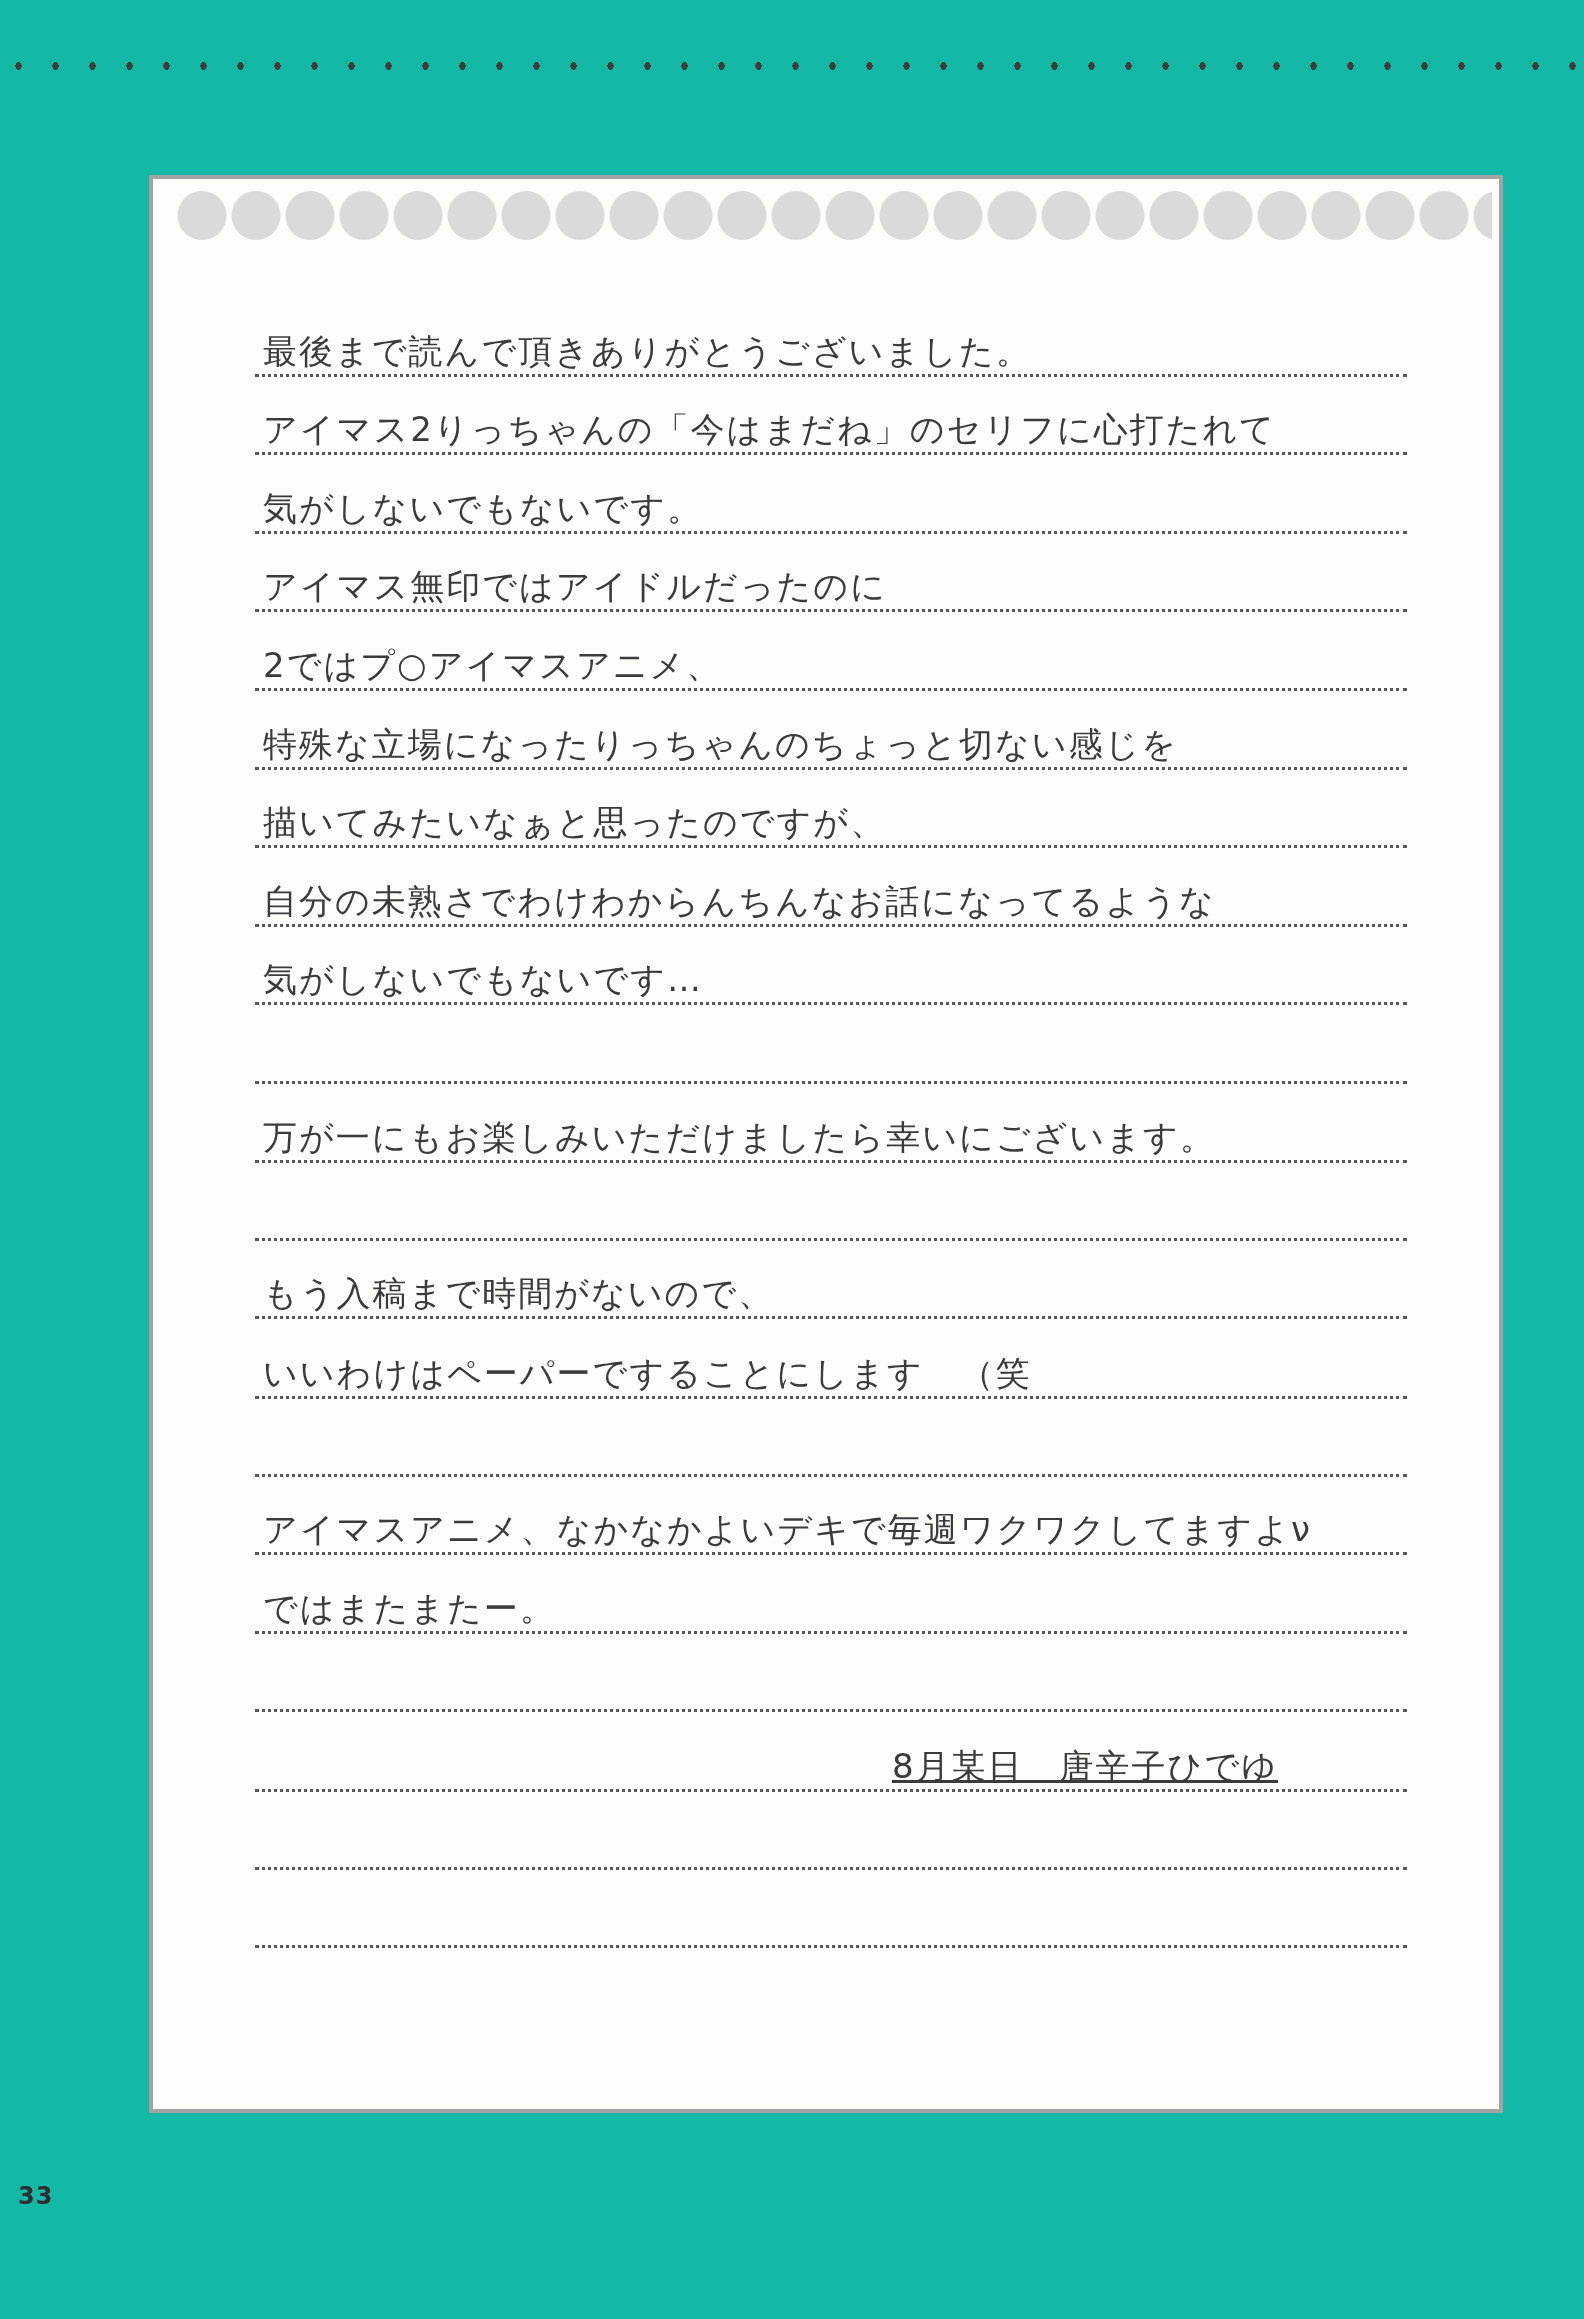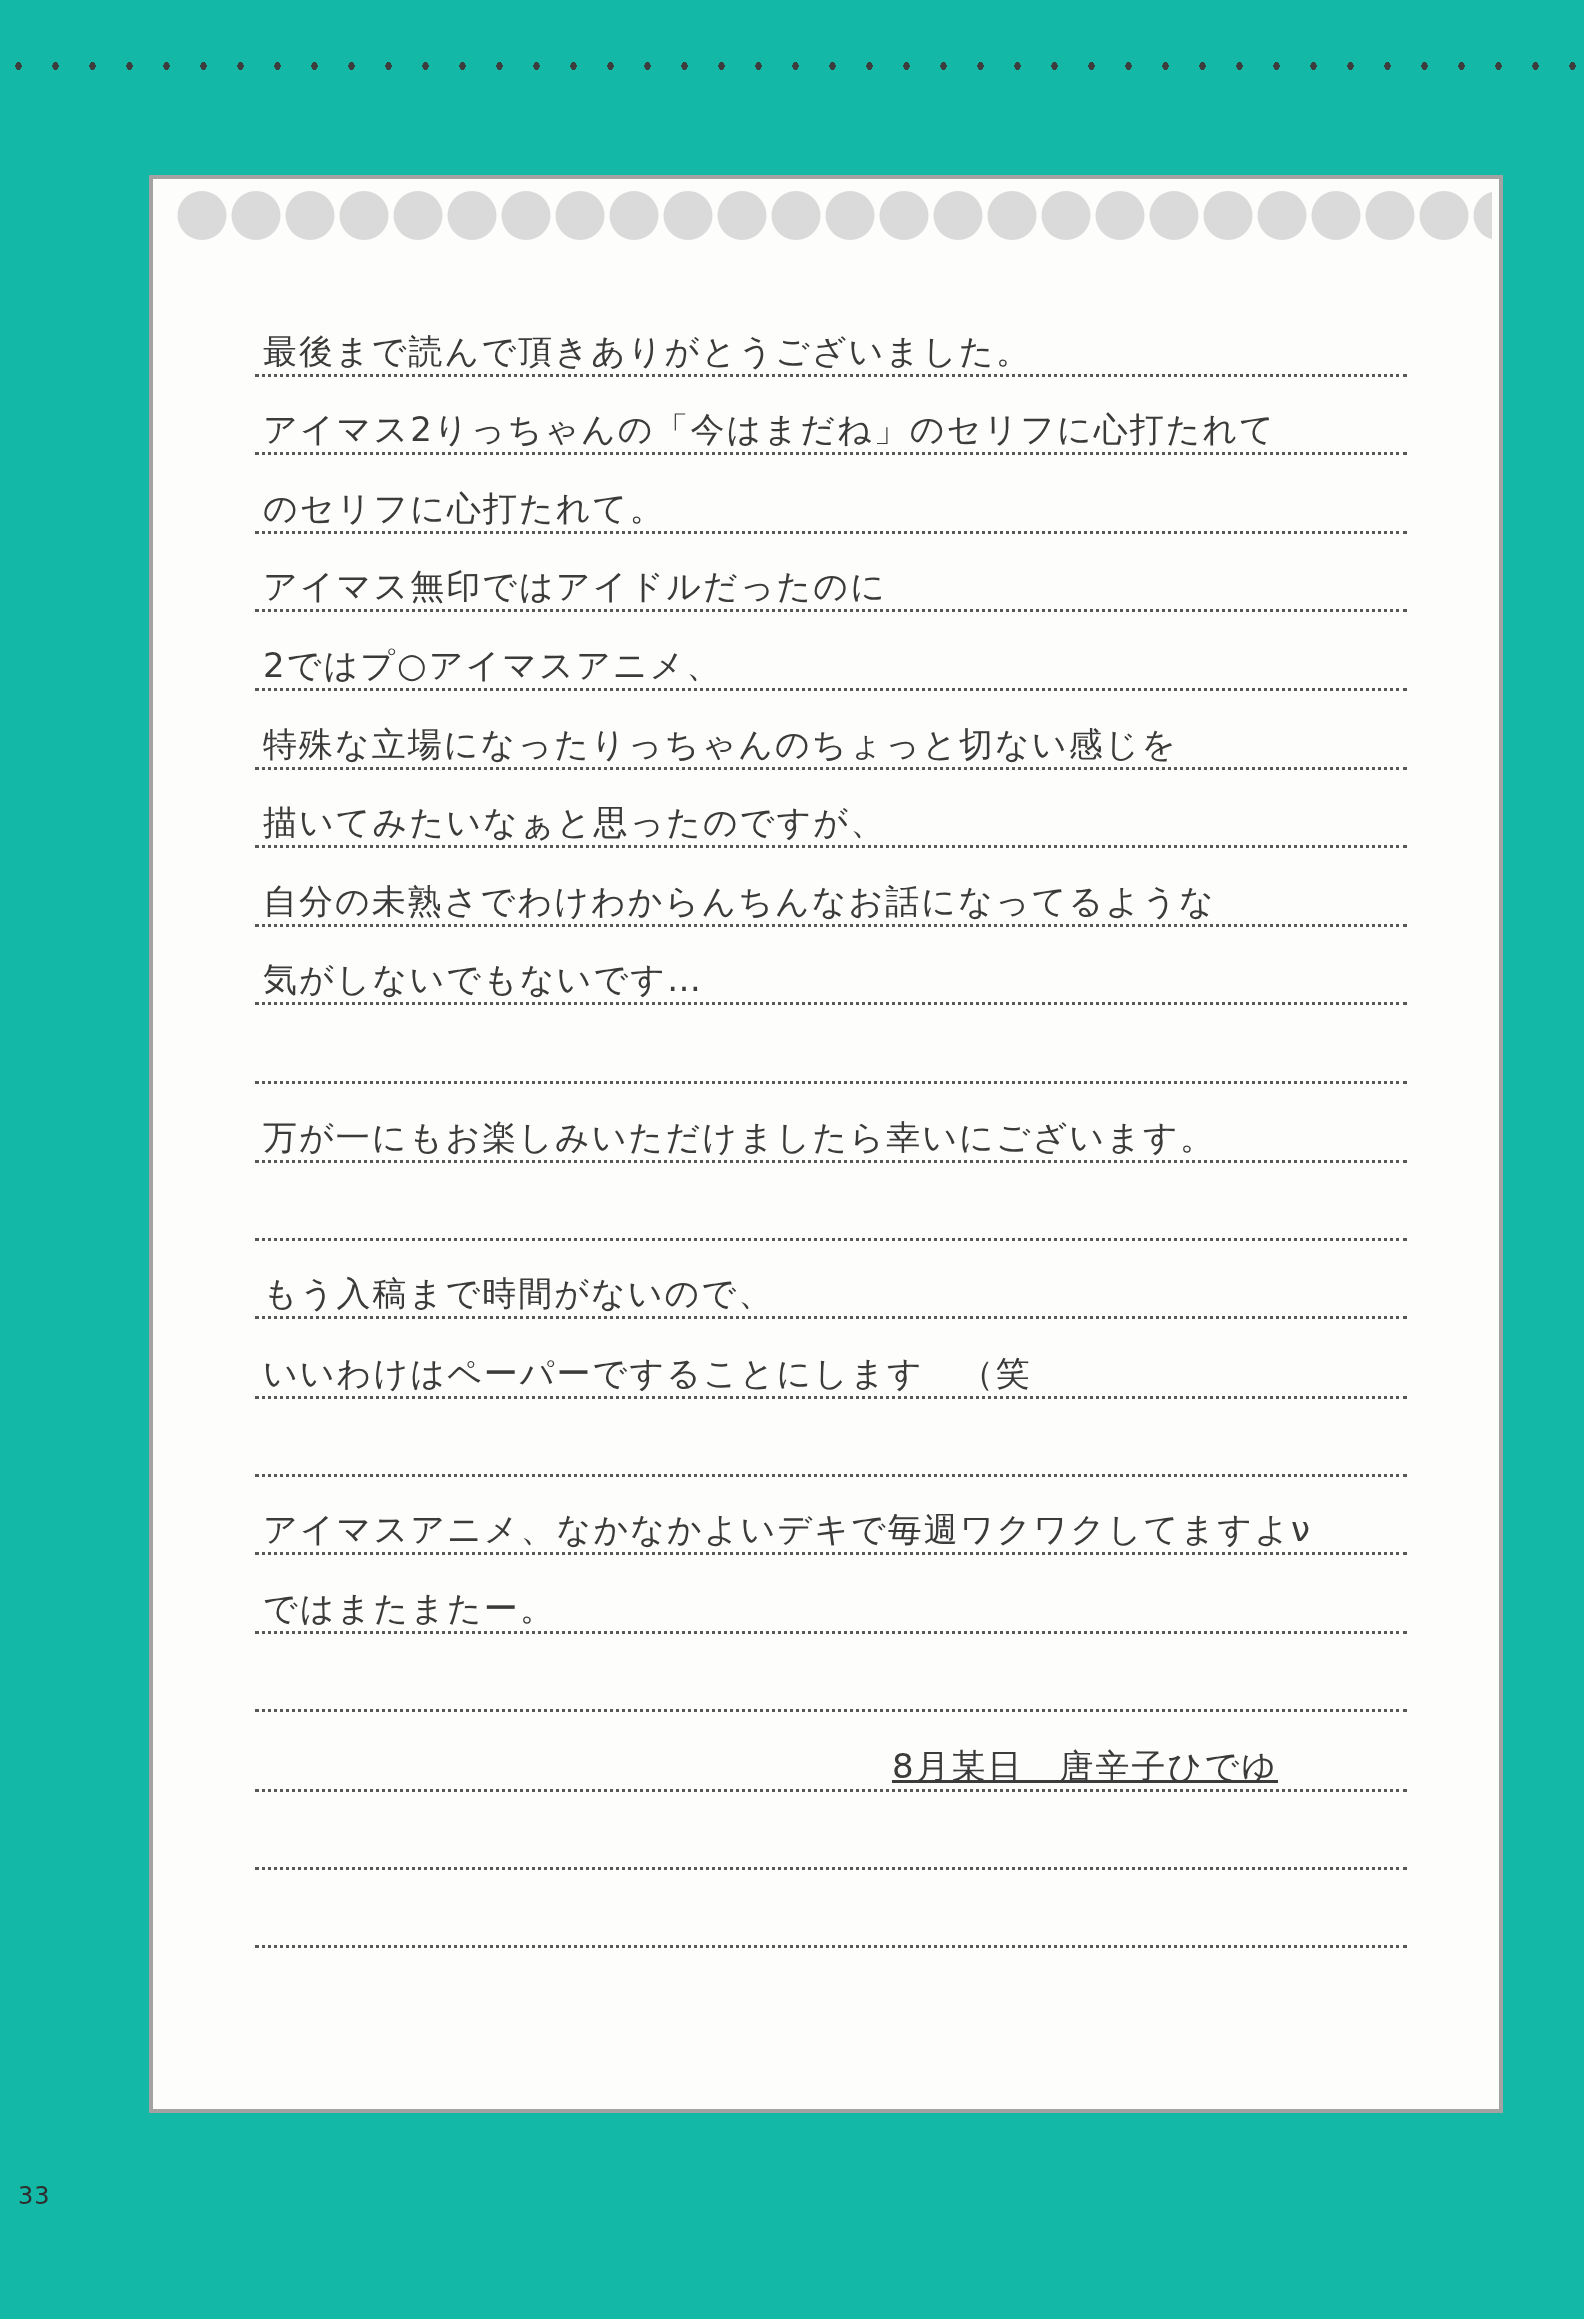--- a/index.html
+++ b/index.html
@@ -71,21 +71,21 @@
   .line.sig .txt {
     text-align: right;
     padding-right: 129px;
     text-decoration: underline;
   }
   .page-number {
     position: absolute;
     left: 18px;
     top: 2182px;
     font-size: 24px;
-    font-weight: normal;
+    font-weight: bold;
     color: #2e2e2e;
     letter-spacing: 1px;
   }
 </style>
 </head>
 <body>
 
 <div class="page">
 
   <div class="dot-row"></div>
@@ -94,21 +94,21 @@
     <div class="circle-row"></div>
   </div>
 
   <div class="line" style="top:318px">
       <span class="txt">最後まで読んで頂きありがとうございました。</span>
     </div>
   <div class="line" style="top:396px">
       <span class="txt">アイマス2りっちゃんの「今はまだね」のセリフに心打たれて</span>
     </div>
   <div class="line" style="top:475px">
-      <span class="txt">のセリフに心打たれて。</span>
+      <span class="txt">気がしないでもないです。</span>
     </div>
   <div class="line" style="top:553px">
       <span class="txt">アイマス無印ではアイドルだったのに</span>
     </div>
   <div class="line" style="top:632px">
       <span class="txt">2ではプ○アイマスアニメ、</span>
     </div>
   <div class="line" style="top:711px">
       <span class="txt">特殊な立場になったりっちゃんのちょっと切ない感じを</span>
     </div>

